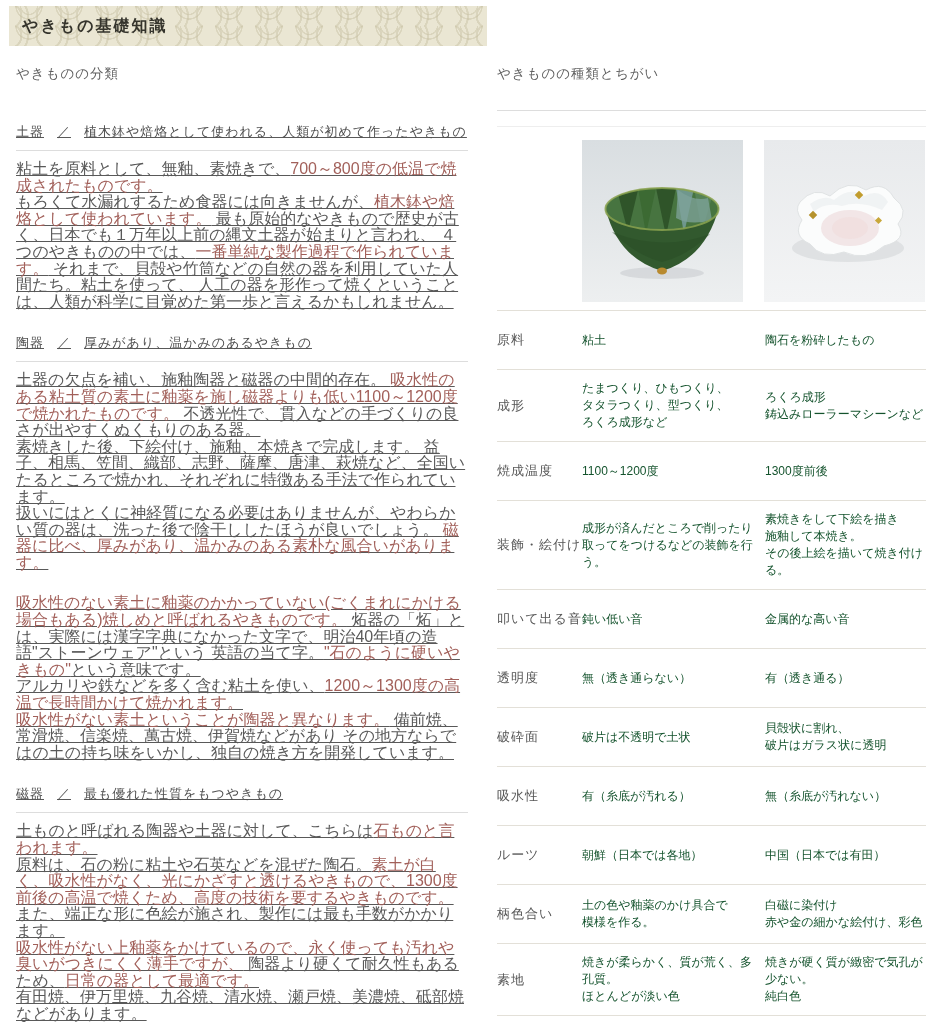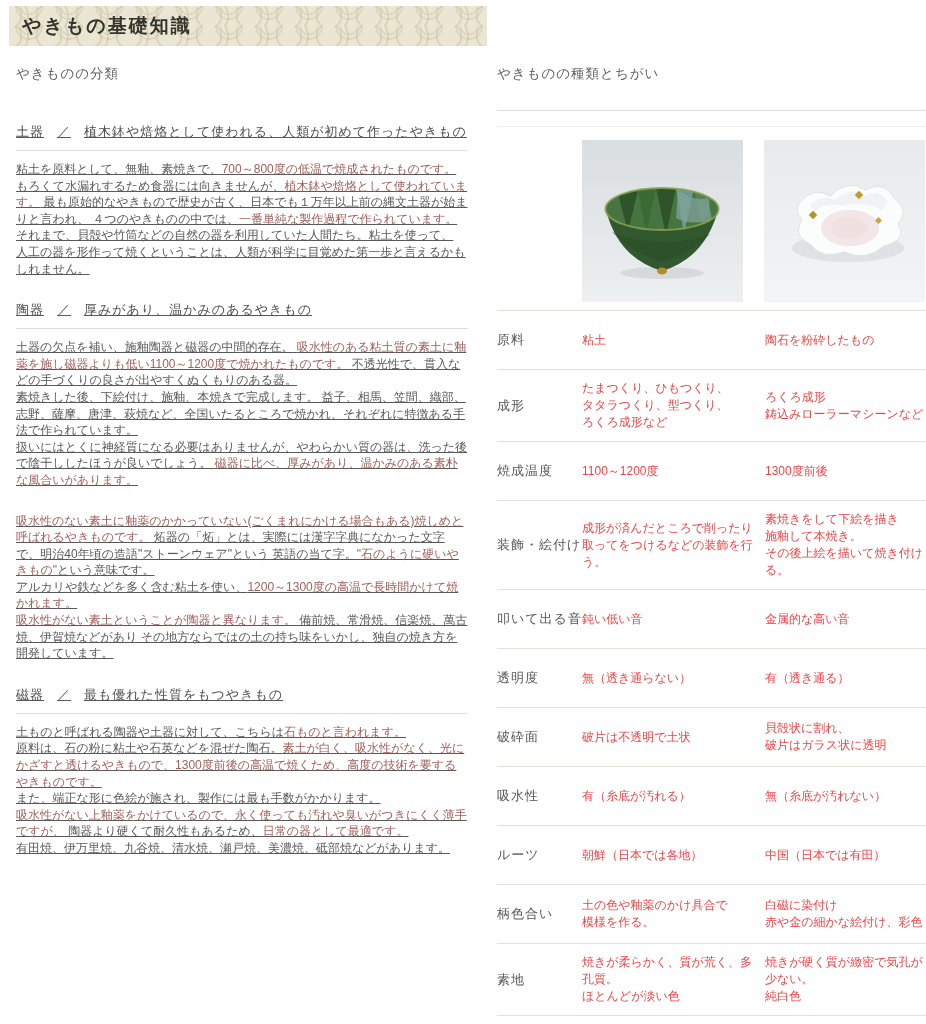--- a/index.html
+++ b/index.html
@@ -16,37 +16,37 @@
     position:absolute; left:9px; top:6px; width:478px; height:40px;
     background-color:#eae6d3;
     background-image:
       radial-gradient(circle at 50% 0px, rgba(0,0,0,0) 27%, rgba(198,191,160,.45) 28%, rgba(198,191,160,.45) 32%, rgba(0,0,0,0) 33%, rgba(0,0,0,0) 43%, rgba(198,191,160,.45) 44%, rgba(198,191,160,.45) 48%, rgba(0,0,0,0) 49%),
       radial-gradient(circle at 0px 10px, rgba(0,0,0,0) 27%, rgba(198,191,160,.45) 28%, rgba(198,191,160,.45) 32%, rgba(0,0,0,0) 33%, rgba(0,0,0,0) 43%, rgba(198,191,160,.45) 44%, rgba(198,191,160,.45) 48%, rgba(0,0,0,0) 49%),
       radial-gradient(circle at 40px 10px, rgba(0,0,0,0) 27%, rgba(198,191,160,.45) 28%, rgba(198,191,160,.45) 32%, rgba(0,0,0,0) 33%);
     background-size:40px 20px;
     display:flex; align-items:center;
   }
   .banner-title {
-    margin-left:13px; font-size:19px; font-weight:bold; letter-spacing:2px;
+    margin-left:13px; font-size:16px; font-weight:bold; letter-spacing:2px;
     color:#35342c; font-family:"Liberation Serif","DejaVu Serif",serif;
   }
 
   
   .left-col { position:absolute; left:16px; top:60px; width:452px; }
   .col-title { font-size:13.5px; color:#5f5f5f; margin:5px 0 0 0; letter-spacing:1px; }
 
   .section { margin-top:40px;text-decoration:underline; }
   .section + .section { margin-top:24px; }
   .sec-heading {
     font-size:13px; color:#4f4f4f; letter-spacing:1px;
     padding-bottom:9px; border-bottom:1px solid #dddddd;
   }
   .sec-heading .sep { margin:0 13px; }
   .para {
-    margin-top:10px; font-size:12px; line-height:16.6px;
+    margin-top:10px; font-size:16px; line-height:16.6px;
     white-space:pre-line; color:#595959;
   }
   .hl { color:var(--accent); }
 
   
   .right-col { position:absolute; left:497px; top:60px; width:429px; }
   .right-title {
     font-size:13.5px; color:#5f5f5f; letter-spacing:1px;
     margin:5px 0 0 0; padding-bottom:27px; border-bottom:1px solid #dddddd;
   }
@@ -55,21 +55,21 @@
   .images { margin-top:13px; margin-left:85px; display:flex; gap:21px; }
   .img-box { width:161px; height:162px; }
   .img-box svg { display:block; }
 
   .ctable { margin-top:8px; border-bottom:1px solid #e3e0d8; }
   .trow {
     display:flex; align-items:center; min-height:59px;
     padding:10px 0; border-top:1px solid #e3e0d8;
   }
   .tlabel { width:85px; flex:none; font-size:13px; color:#555555; letter-spacing:1px; }
-  .tcell  { font-size:12px; line-height:17px; white-space:pre-line; color:#ef4444; }
+  .tcell  { font-size:12px; line-height:17px; white-space:pre-line; color:#14532d; }
   .c1 { width:183px; flex:none; padding-right:8px; }
   .c2 { flex:1; }
 </style>
 </head>
 <body>
 
 <div class="banner">
   <div class="banner-title">やきもの基礎知識</div>
 </div>
 

